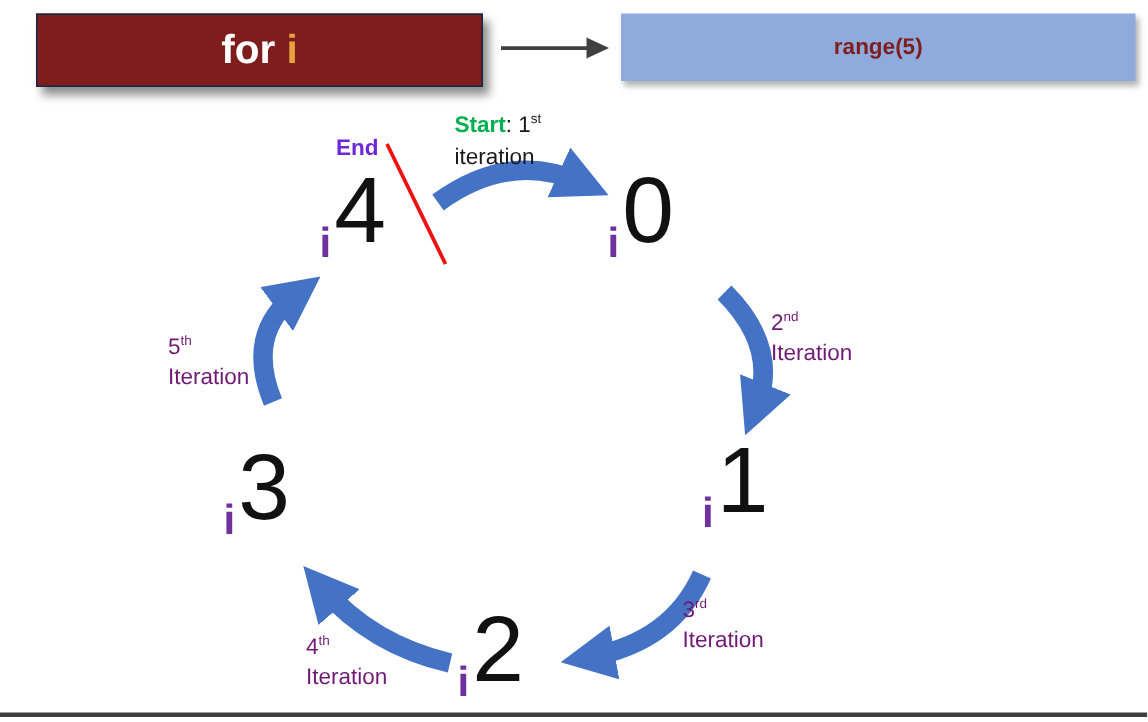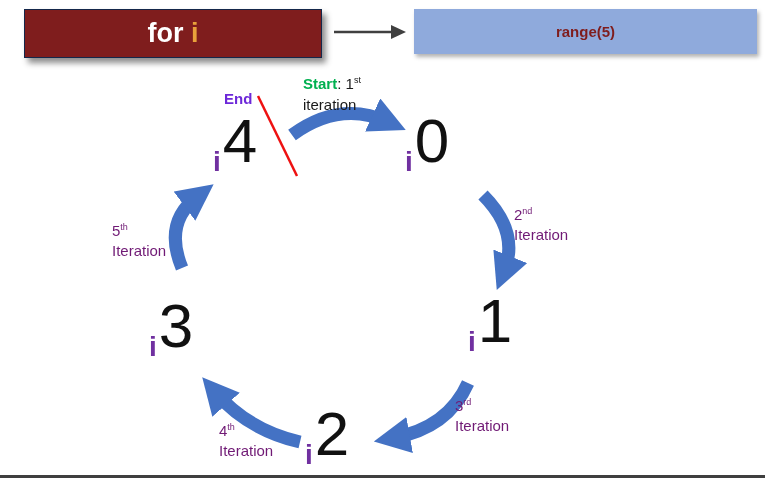--- a/index.html
+++ b/index.html
@@ -172,21 +172,21 @@
   <div class="end-label">End</div>
 
   <div class="iter-label" style="left:514px; top:205px;">
     <div><span>2</span><sup>nd</sup></div>
     <div>Iteration</div>
   </div>
   <div class="iter-label" style="left:455px; top:396px;">
     <div><span>3</span><sup>rd</sup></div>
     <div>Iteration</div>
   </div>
-  <div class="iter-label" style="left:219px; top:421px;">
+  <div class="iter-label" style="left:204px; top:421px;">
     <div><span>4</span><sup>th</sup></div>
     <div>Iteration</div>
   </div>
   <div class="iter-label" style="left:112px; top:221px;">
     <div><span>5</span><sup>th</sup></div>
     <div>Iteration</div>
   </div>
 
   <div class="bottom-bar"></div>
 

